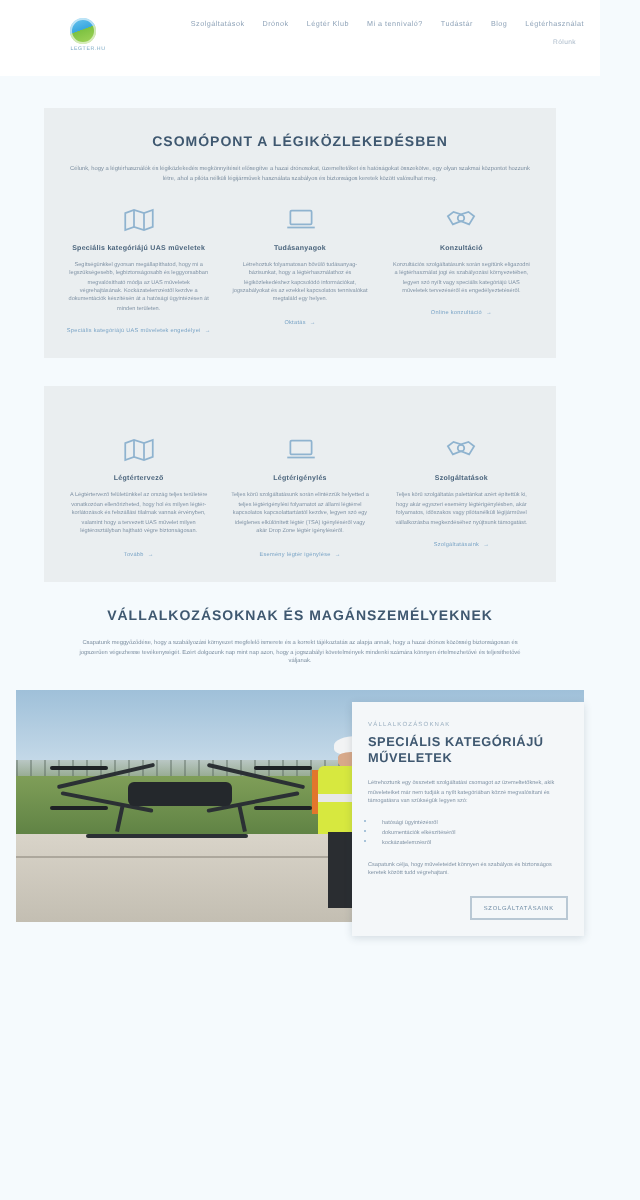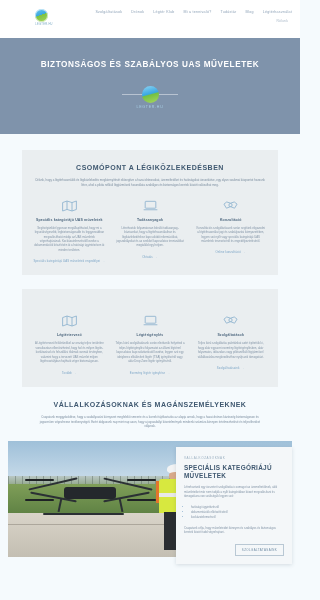--- a/index.html
+++ b/index.html
@@ -155,28 +155,20 @@
         <span class="nav-item">Légtér Klub</span>
         <span class="nav-item">Mi a tennivaló?</span>
         <span class="nav-item">Tudástár</span>
         <span class="nav-item">Blog</span>
         <span class="nav-item">Légtérhasználat</span>
       </div>
       <div class="nav-sub">Rólunk</div>
     </div>
   </div>
 
-  <div class="hero">
-    <div class="hero-title">BIZTONSÁGOS ÉS SZABÁLYOS UAS MŰVELETEK</div>
-    <div class="hero-logo">
-      <div class="hero-rule"></div>
-      <div class="hero-globe"></div>
-      <div class="hero-logo-text">LEGTER.HU</div>
-    </div>
-  </div>
 
   <div class="gap-a"></div>
 
   <div class="section">
     <div class="panel">
       <div class="sec-title">CSOMÓPONT A LÉGIKÖZLEKEDÉSBEN</div>
       <div class="sec-body">Célunk, hogy a légtérhasználók és légiközlekedés megkönnyítését elősegítve a hazai drónosokat, üzemeltetőket és hatóságokat összekötve, egy olyan szakmai központot hozzunk létre, ahol a pilóta nélküli légijárművek használata szabályos és biztonságos keretek között valósulhat meg.</div>
 
       <div class="cards">
         <div class="card">

